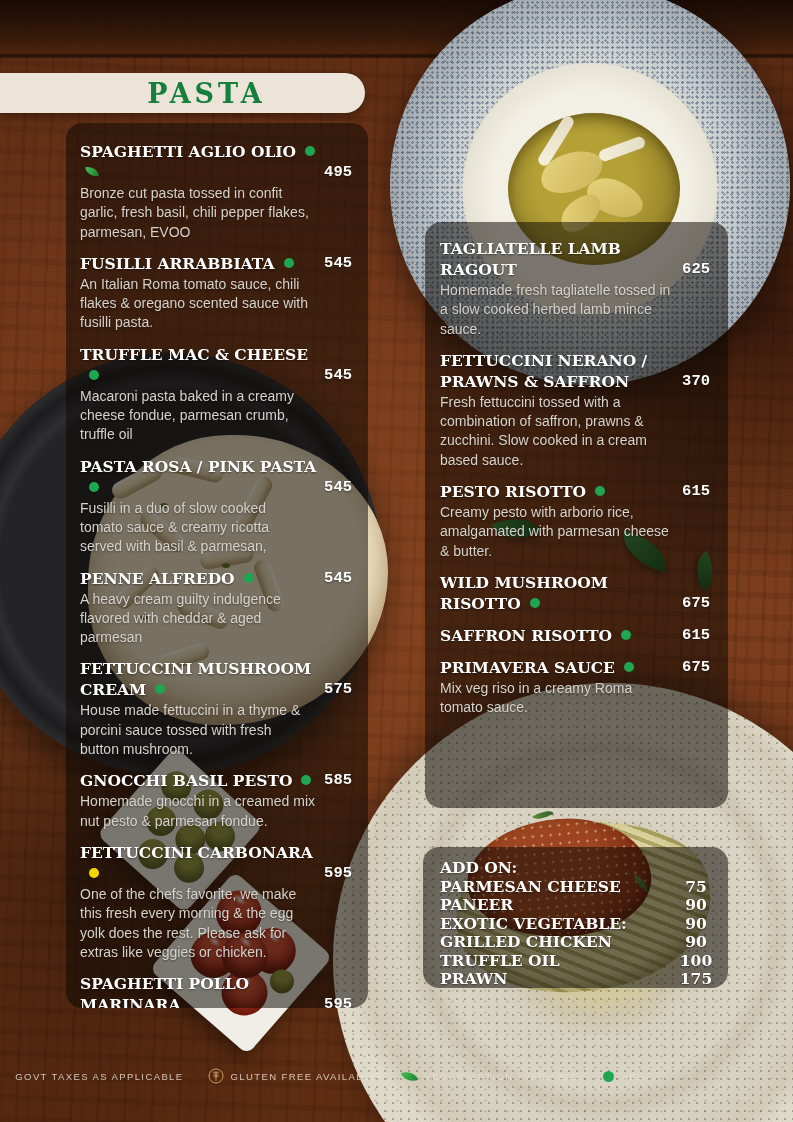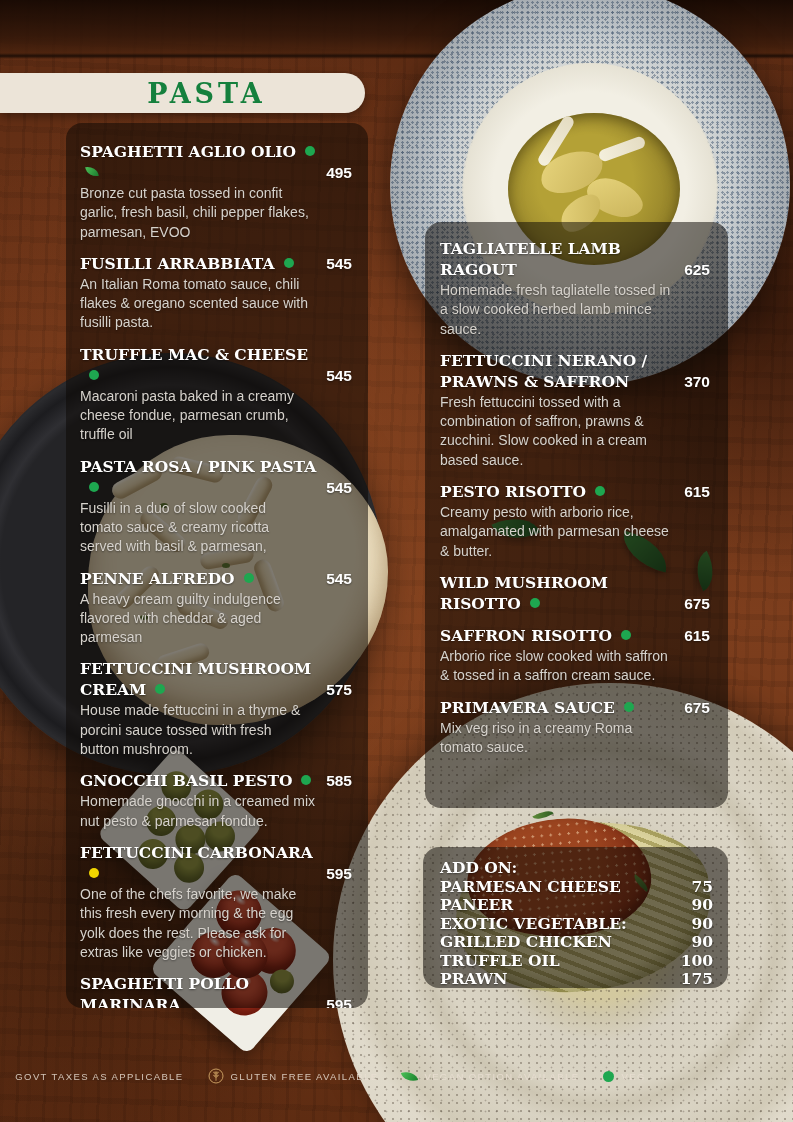--- a/index.html
+++ b/index.html
@@ -121,34 +121,34 @@
   
   .panel{position:absolute;background:rgba(12,7,3,.52);border-radius:16px;overflow:hidden;}
   .panel.left{left:66px;top:123px;width:302px;height:885px;padding:18px 16px 10px 14px;box-sizing:border-box;}
   .panel.right{left:425px;top:222px;width:303px;height:586px;padding:16px 18px 8px 15px;box-sizing:border-box;}
   .panel.addon{left:423px;top:847px;width:305px;height:141px;padding:12px 15px 8px 17px;box-sizing:border-box;}
 
   .item{margin-bottom:11px;}
   .head{display:flex;align-items:flex-end;}
   .nm{font-family:"DejaVu Serif",serif;font-weight:bold;font-size:15.5px;line-height:21px;
       color:#ffffff;white-space:pre-line;text-shadow:0 1px 2px rgba(0,0,0,.45);}
-  .pr{font-family:Liberation Sans, sans-serif;font-weight:bold;font-size:15.5px;line-height:21px;color:#fff;
+  .pr{font-family:Liberation Mono, monospace;font-weight:bold;font-size:15.5px;line-height:21px;color:#fff;
       margin-left:auto;padding-left:6px;text-shadow:0 1px 2px rgba(0,0,0,.45);}
   .de{font-size:14px;line-height:19.3px;color:#d6d2cc;white-space:pre-line;margin-top:1px;
       text-shadow:0 1px 2px rgba(0,0,0,.4);}
   .badge{display:inline-block;width:10px;height:10px;border-radius:50%;margin-left:9px;vertical-align:1px;}
   .badge.veg{background:#1ea750;}
   .badge.egg{background:#f2d600;}
   .badge.vegan{width:12px;height:11px;border-radius:0 100% 0 100%;
       background:linear-gradient(135deg,#4cc057,#1b7a2e);transform:rotate(-10deg);margin-left:6px;}
 
   .addon-title,.addon-row{font-family:"DejaVu Serif",serif;font-weight:bold;font-size:15.5px;
       line-height:18.5px;color:#fff;text-shadow:0 1px 2px rgba(0,0,0,.45);}
   .addon-row{display:flex;}
-  .addon-price{width:34px;margin-left:auto;text-align:right;white-space:nowrap;}
+  .addon-price{width:34px;margin-left:auto;text-align:center;white-space:nowrap;}
 
   
   .footer{position:absolute;left:0;top:1068px;width:661px;display:flex;justify-content:center;
       align-items:center;gap:14px;font-size:9.5px;letter-spacing:1.4px;color:rgba(233,222,210,.85);}
   .leg-group{display:flex;align-items:center;gap:7px;margin-left:10px;}
   .veg-dot{width:11px;height:11px;border-radius:50%;background:#1ea750;display:inline-block;}
   .leaf-icon{width:15px;height:11px;border-radius:0 100% 0 100%;display:inline-block;
       background:linear-gradient(135deg,#4cc057,#18802c);transform:rotate(-14deg);}
   .gf-icon{width:16px;height:16px;display:inline-block;}
 </style>
@@ -335,22 +335,20 @@
           <span class="nm">WILD MUSHROOM
 RISOTTO<span class="badge veg"></span></span>
           <span class="pr">675</span>
         </div>
       </div>
       <div class="item">
         <div class="head">
           <span class="nm">SAFFRON RISOTTO<span class="badge veg"></span></span>
           <span class="pr">615</span>
         </div>
-        <div class="de">Arborio rice slow cooked with saffron
-&amp; tossed in a saffron cream sauce.</div>
       </div>
       <div class="item">
         <div class="head">
           <span class="nm">PRIMAVERA SAUCE<span class="badge veg"></span></span>
           <span class="pr">675</span>
         </div>
         <div class="de">Mix veg riso in a creamy Roma
 tomato sauce.</div>
       </div>
     </div>

